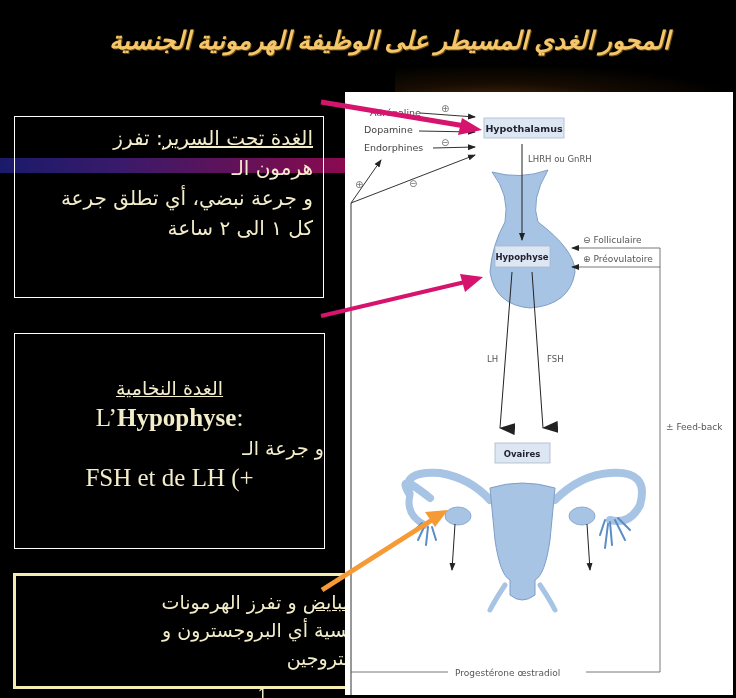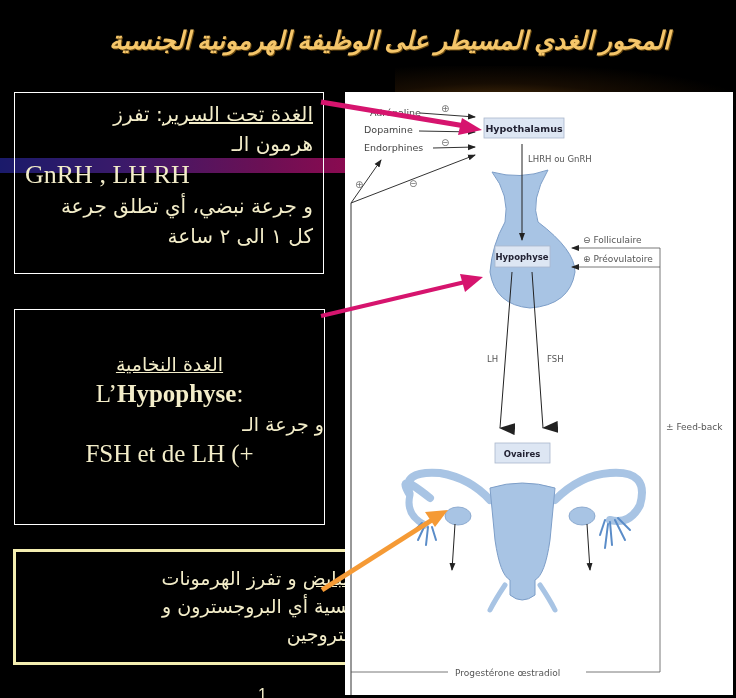--- a/index.html
+++ b/index.html
@@ -20,20 +20,21 @@
       position:absolute; left:30px; top:26px; width:640px;
       text-align:right; direction:rtl;
       color:#f5c66a; font-weight:bold; font-style:italic;
       font-size:25px; font-family:Liberation Serif, serif;
       text-shadow:1px 1px 0 #6b4a10;
     }
     .box {
       position:absolute; color:#f3edc9; background:#000;
       border:1px solid #fff; box-sizing:border-box;
       font-family:"Liberation Serif", serif;
+      margin-top:24px;
     }
     .box1 { left:14px; top:92px; width:310px; height:182px; background:transparent; }
     .box1 .ar { direction:rtl; text-align:right; font-family:"DejaVu Sans", sans-serif; font-size:20px; line-height:30px; padding-right:10px; }
     .box1 .la { direction:ltr; text-align:left; font-size:26px; line-height:32px; padding-left:10px; }
     .box2 { left:14px; top:309px; width:311px; height:216px; text-align:center; }
     .box2 .ar { font-family:"DejaVu Sans", sans-serif; font-size:19px; line-height:28px; direction:rtl;text-align:right; }
     .box2 .la { font-size:25px; line-height:32px; }
     .box3 {
       left:13px; top:549px; width:366px; height:116px;
       border:3px solid #f3edb0; text-align:right;
@@ -55,21 +56,20 @@
 <div class="glow"></div>
 <div class="band"></div>
 
 <div class="title">المحور الغدي المسيطر على الوظيفة الهرمونية الجنسية</div>
 
 <div class="box box1">
   <div class="ar" style="margin-top:6px;">
     <span class="u">الغدة تحت السرير</span><span>: تفرز</span>
   </div>
   <div class="ar">هرمون الـ</div>
-  <div class="la">GnRH , LH RH</div>
   <div class="ar">و جرعة نبضي، أي تطلق جرعة</div>
   <div class="ar">كل  ١  الى ٢ ساعة</div>
 </div>
 
 <div class="box box2">
   <div class="ar u" style="margin-top:40px; display:inline-block;">الغدة النخامية</div>
   <div class="la">
     <span>L’</span><b>Hypophyse</b><span>:</span>
   </div>
   <div class="ar">و جرعة الـ</div>

